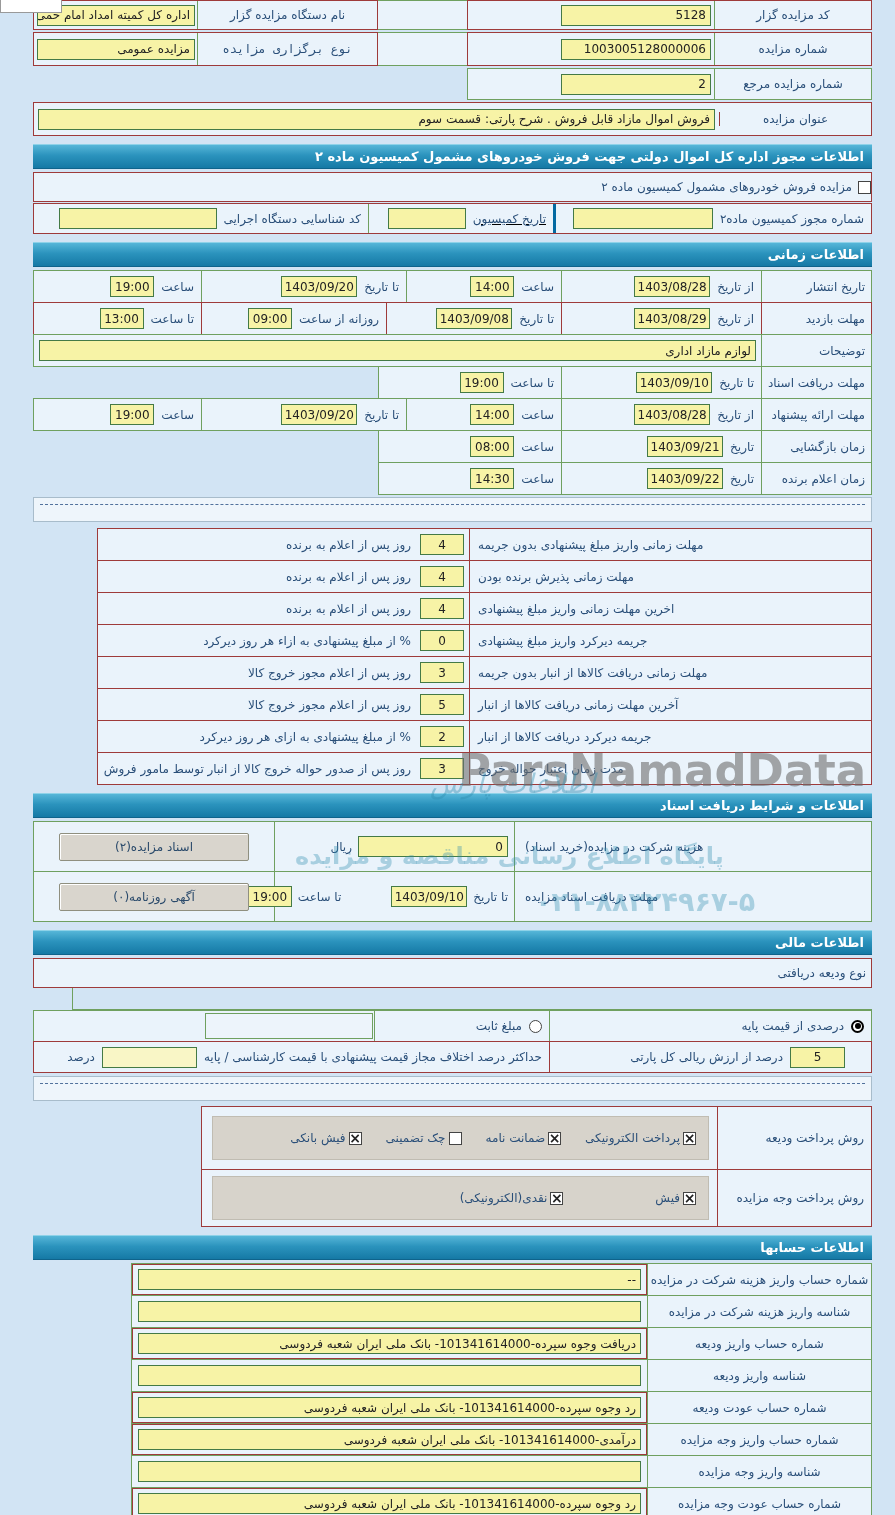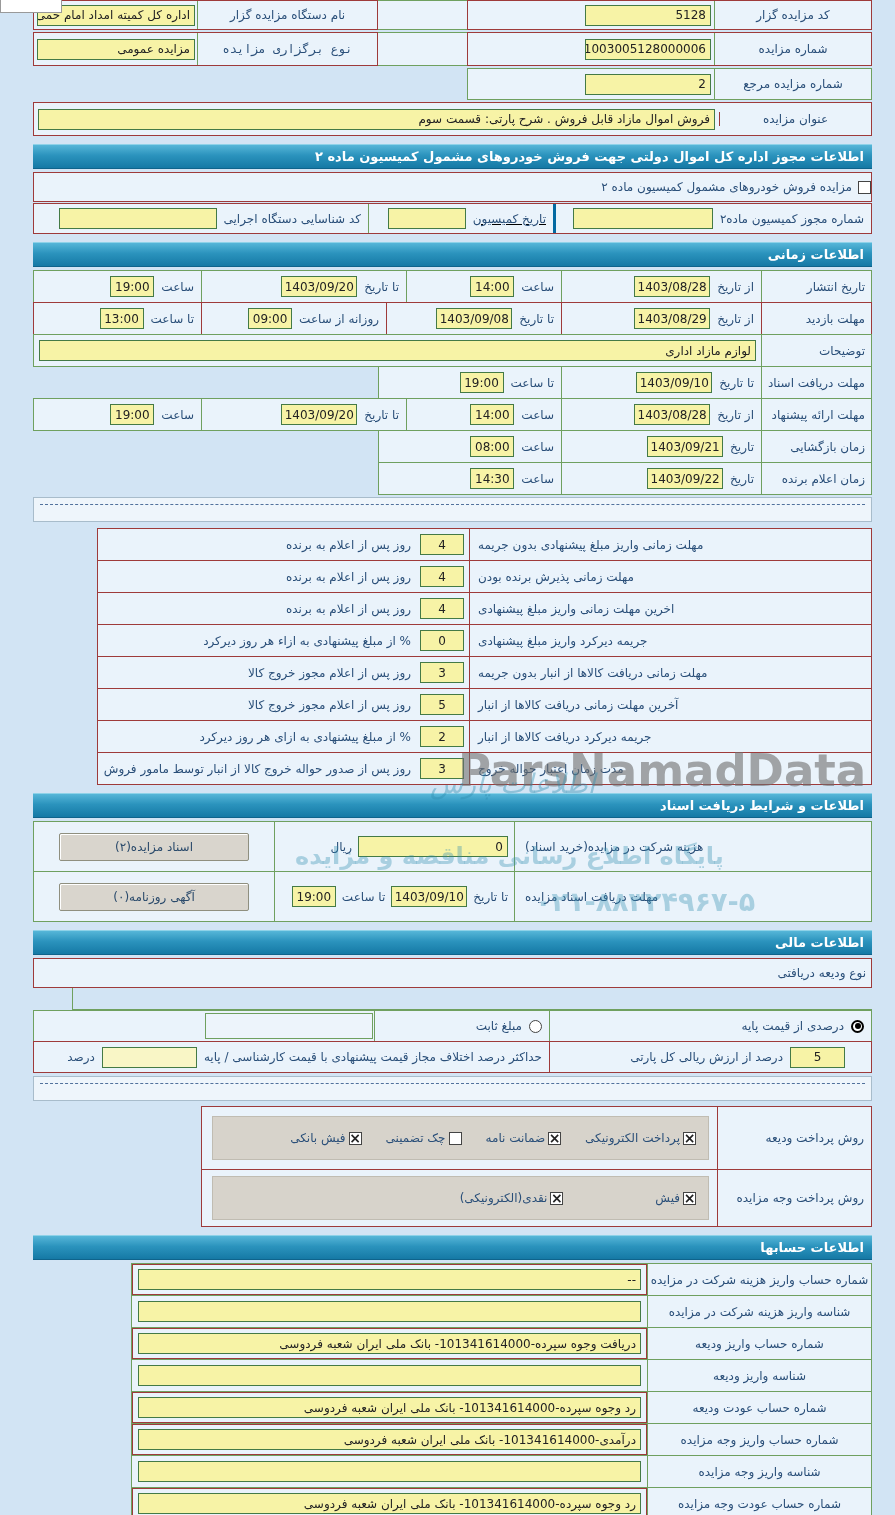--- a/index.html
+++ b/index.html
@@ -15,22 +15,22 @@
   .corner-frag{position:absolute;top:0;left:0;width:62px;height:13px;background:#fff;border:1px solid #999;border-top:none;z-index:3;}
   .content{position:relative;width:839px;margin:0 23px 0 33px;z-index:1;}
 
   
   .trow{display:flex;align-items:stretch;background:#eaf3fb;border:1px solid #6fa05f;min-height:30px;}
   .trow.red{border-color:#9e3a3a;}
   .lbl{color:#2a4f79;font-size:12px;white-space:nowrap;}
   .val{color:#222;}
 
   .yin{background:#f7f3a6;border:1px solid #447a46;height:21px;display:flex;align-items:center;padding:0 4px;font-size:12px;color:#222;overflow:hidden;white-space:nowrap;flex:none;}
-  .yin.c{justify-content:center;}
-  .w154{width:126px;} .w158{width:158px;} .w140{width:140px;} .w78{width:78px;}
+  .yin.c{justify-content:center;margin-left:44px;}
+  .w154{width:150px;} .w158{width:158px;} .w140{width:140px;} .w78{width:78px;}
   .w76{width:76px;} .w44{width:44px;justify-content:center;} .w55{width:55px;justify-content:center;} .w95{width:95px;background:#f9f6c6;}
 
   
   .toprow{display:flex;align-items:stretch;}
   .tbox{display:flex;align-items:center;background:#eaf3fb;border:1px solid #9e3a3a;}
   .tbox.green{border-color:#6fa05f;}
   .tbox .labcell{display:flex;align-items:center;justify-content:center;height:100%;border-left:1px solid #6fa05f;}
   .midcell{width:89px;background:#eaf3fb;border:1px solid #6fa05f;border-right:none;border-left:none;}
 
   

